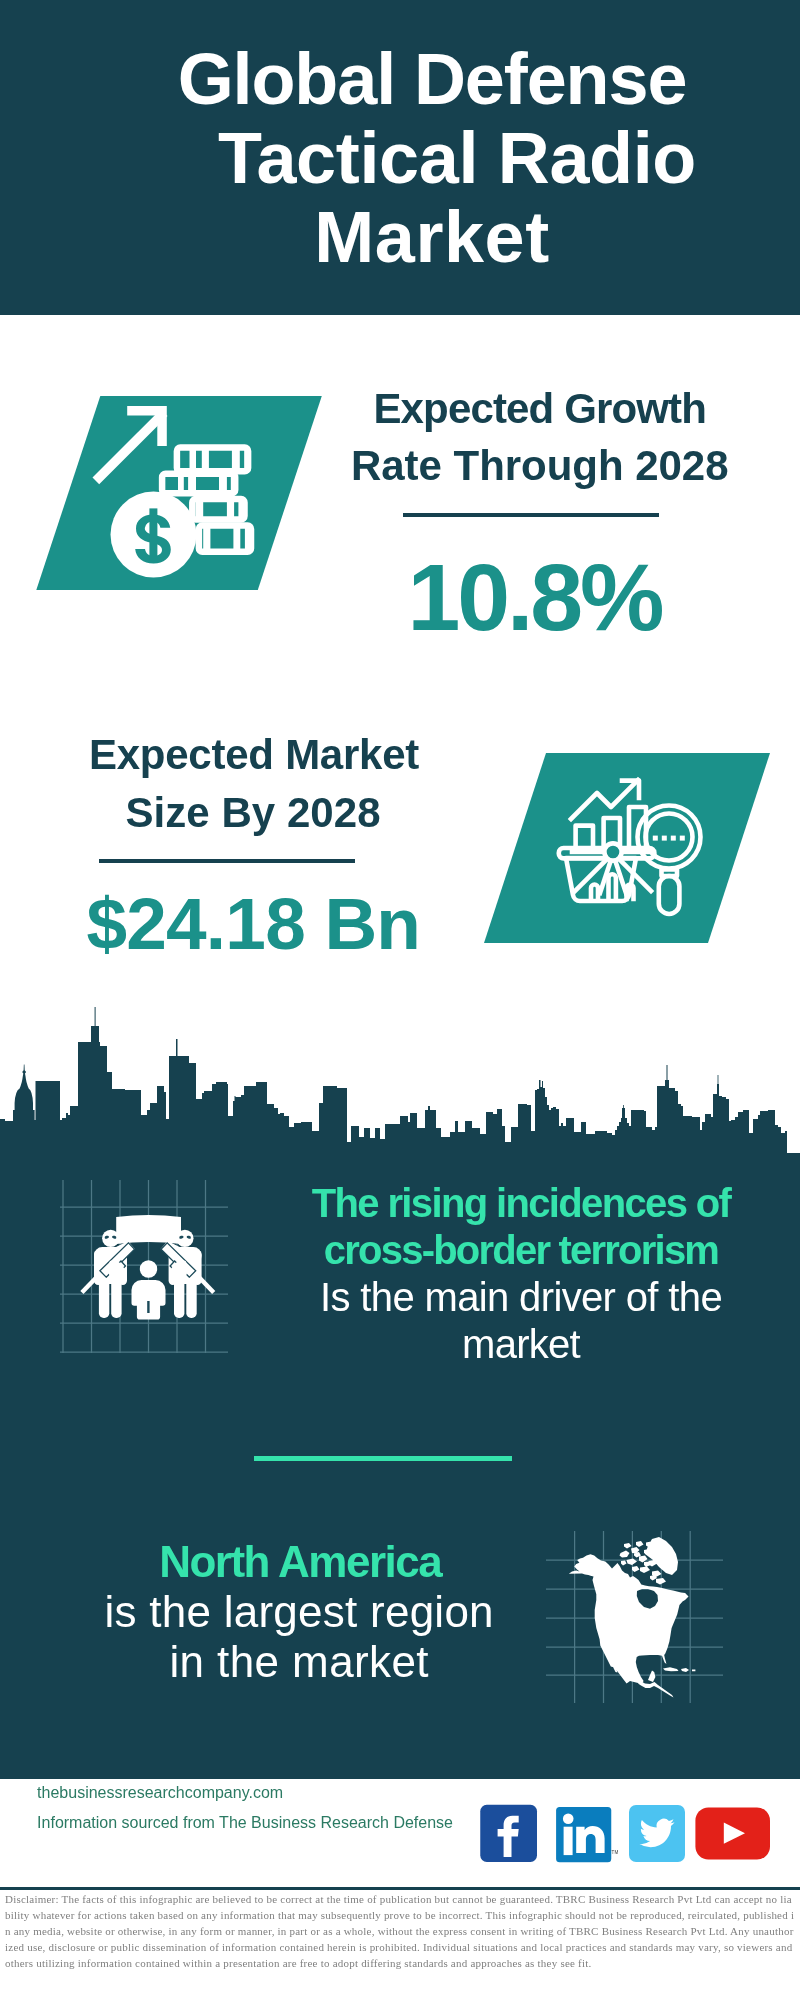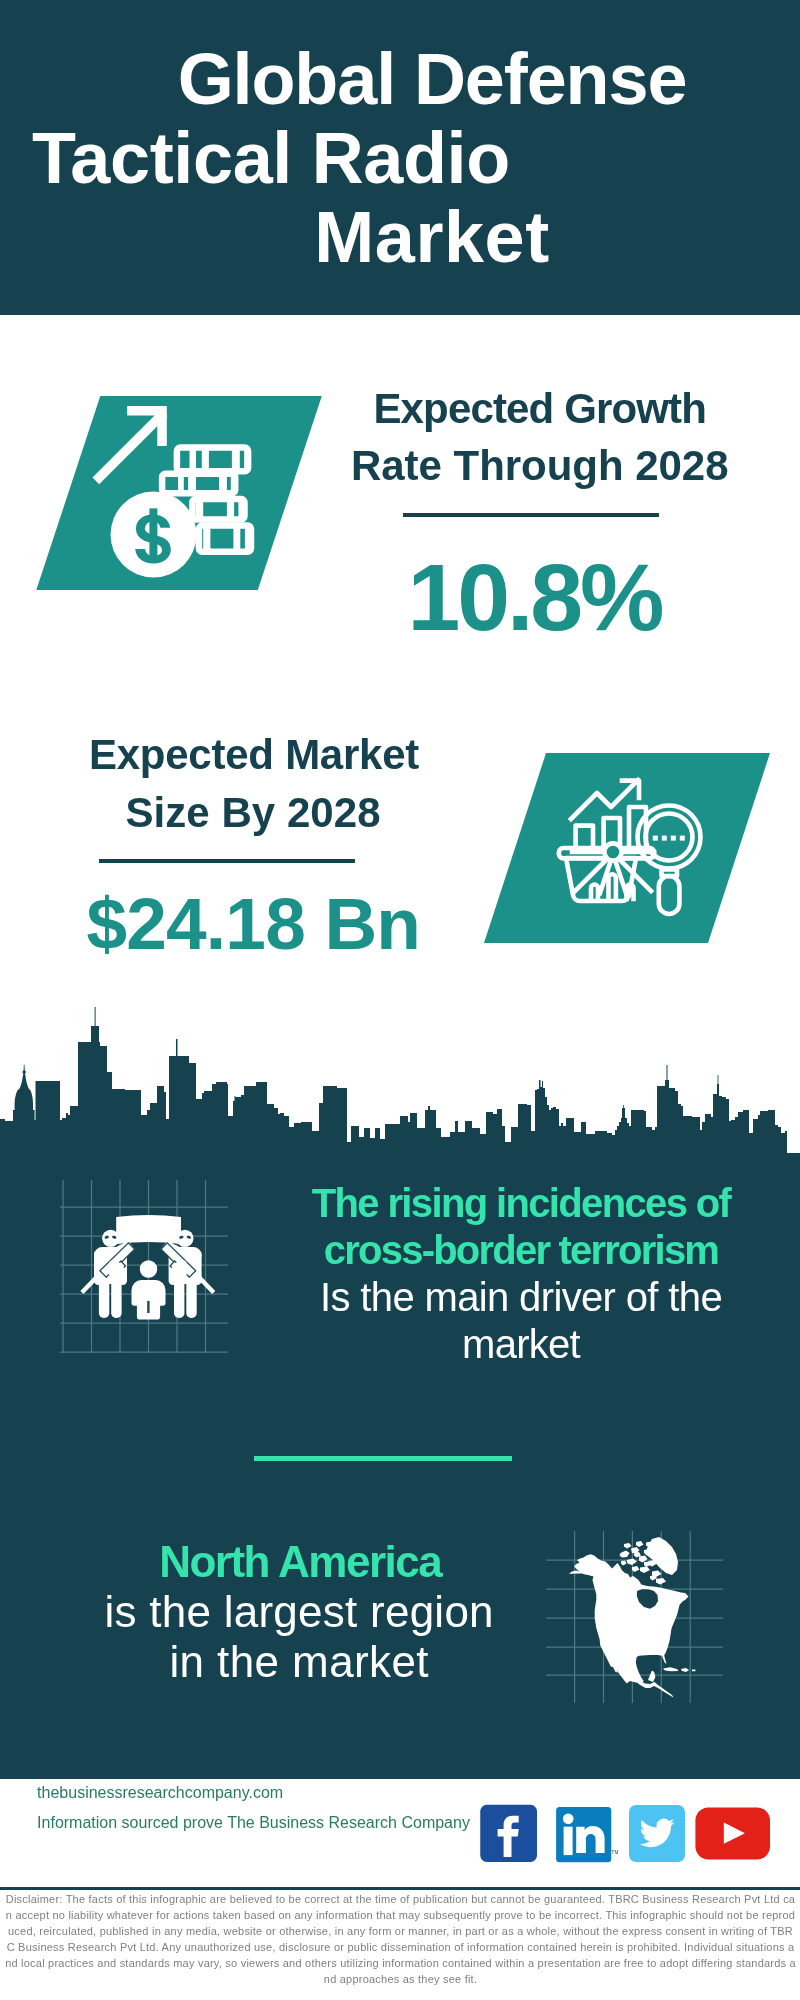--- a/index.html
+++ b/index.html
@@ -11,29 +11,29 @@
   .band-mid{left:0;top:1153px;width:800px;height:626px;background:#16414f;}
   .line{position:absolute;white-space:pre;}
   .ttl{color:#ffffff;font-weight:700;font-size:72px;line-height:78.4px;padding-left:32px;}
   .hd{color:#16414f;font-weight:700;font-size:42px;line-height:57px;}
   .big{color:#1b918a;font-weight:700;}
   .rule{position:absolute;height:4px;background:#16414f;}
   .grn{color:#35e3ac;font-weight:700;}
   .wht{color:#ffffff;font-weight:400;}
   .srcinfo{position:absolute;color:#2b7a63;font-size:16px;line-height:22.15px;white-space:pre;}
   .disc{position:absolute;color:#808080;font-size:11px;line-height:16px;letter-spacing:0.22px;
-        text-align:center;word-break:break-all;}
+        text-align:left;word-break:break-all;font-family:Liberation Serif, serif;}
   svg{display:block;}
 </style>
 </head>
 <body>
 
 <div class="abs band-top"></div>
 <div class="line ttl" style="left:0;width:800px;text-align:center;top:39.9px;letter-spacing:-1.1px">Global Defense</div>
-<div class="line ttl" style="left:0;width:664px;text-align:left;top:119.2px;letter-spacing:-0.35px">Tactical Radio</div>
+<div class="line ttl" style="left:0;width:664px;text-align:right;top:119.2px;letter-spacing:-0.35px">Tactical Radio</div>
 <div class="line ttl" style="left:0;width:800px;text-align:center;top:198.4px;letter-spacing:0.55px">Market</div>
 
 <svg class="abs" style="left:20px;top:385px" width="320" height="215" viewBox="20 385 320 215">
   <polygon points="100.3,396 321.8,396 257.8,590 36.3,590" fill="#1b918a"></polygon>
   <g fill="#ffffff">
 
     <polygon points="127.2,406 166.8,406 166.8,446 157.3,446 157.3,415.5 127.2,415.5"></polygon>
     <polygon points="160.8,409.2 167.5,415.9 99.2,484.2 92.5,477.5"></polygon>
   </g>
   <g fill="none" stroke="#ffffff" stroke-width="6.5">
@@ -194,21 +194,21 @@
     <line x1="546" y1="1647" x2="723" y2="1647"></line>
     <line x1="546" y1="1675" x2="723" y2="1675"></line>
   </g>
   <path id="namap" fill="#ffffff" fill-rule="nonzero" d="M 583.0 1557.8 L 586.5 1555.4 L 590.5 1554.2 L 594.2 1555.6 L 597.4 1558.3 L 601.0 1560.4 L 605.3 1561.6 L 608.6 1564.5 L 612.0 1568.4 L 615.0 1565.5 L 617.5 1563.0 L 620 1566.5 L 622.0 1570.5 L 625 1573 L 628 1574 L 630 1577.4 L 633 1576 L 636 1578 L 638.5 1580 L 641.3 1584.5 L 645 1585.5 L 649 1586.3 L 653 1586.6 L 657 1587.1 L 661 1587.8 L 665 1588.8 L 669 1589.8 L 673 1590.6 L 677 1591.5 L 681 1592.4 L 685.1 1593.1 L 688.5 1596.5 L 685 1600 L 682.5 1601.5 L 680.8 1603.5 L 677.6 1607 L 679.5 1605 L 677.2 1614.5 L 674.5 1621 L 671.6 1628 L 670.5 1635 L 669.4 1641.5 L 667.5 1648 L 665.3 1653.5 L 664.2 1655 L 664.9 1658.5 L 665.8 1661.5 L 666.4 1664 L 664.6 1662.5 L 663.2 1659 L 662 1655.8 L 658 1655 L 654 1655 L 650 1655 L 646 1655.2 L 642 1655.4 L 639 1655.8 L 636.7 1657 L 635.8 1662 L 636.8 1667 L 638.6 1672 L 641 1677 L 643.6 1681 L 641.5 1684 L 638 1683 L 634 1682 L 630 1681 L 628 1682.4 L 626.6 1683.6 L 623.5 1679.5 L 620.5 1675.5 L 617.5 1671.5 L 614.5 1667.5 L 610.8 1666.5 L 607.3 1659.5 L 603.8 1652.5 L 600.3 1645.5 L 599.6 1639.3 L 596.3 1628 L 594.7 1618 L 594.7 1610 L 596.3 1600 L 596.3 1594.2 L 594.0 1586 L 592.5 1580.0 L 593.5 1576.5 L 590.5 1575.8 L 588.4 1575.1 L 585 1574.4 L 582 1573.5 L 568.8 1573.8 L 572 1571.6 L 576.2 1570.6 L 579.5 1571.5 L 577.0 1569.5 L 574.2 1566.5 L 576.2 1564.0 L 579.4 1562.8 L 577.2 1560 L 580.0 1558.4 Z M 640.5 1681 L 645 1683.5 L 650 1684 L 654.5 1682 L 658 1685 L 661.5 1687.5 L 665 1690 L 668.5 1692.5 L 672 1695 L 673.5 1697.5 L 670 1695.5 L 666 1693 L 662 1690.5 L 658 1688 L 654 1686 L 650 1688 L 645.5 1688 L 641 1685.5 L 638 1683.5 Z M 648 1680 L 650 1675 L 652 1670.5 L 654.2 1672 L 655.4 1677 L 653 1682 Z M 645 1554 L 648 1546 L 652 1539 L 659 1537 L 666 1541 L 672 1547 L 676 1554 L 678 1562 L 677 1570 L 672 1575 L 666 1573 L 659 1567 L 653 1560 Z M 636.8 1596 L 639 1602 L 644 1607 L 650 1608.8 L 655 1606 L 658 1601 L 657.5 1595 L 654 1591 L 648 1589 L 642 1589 L 637 1591 Z M 602.5 1646 L 606 1651 L 609.5 1657 L 613 1663 L 616 1669 L 617.5 1672.5 L 615.5 1672 L 612 1665 L 608.6 1659 L 605.4 1653 L 602.8 1648.8 Z M 663 1668.5 L 670 1667.2 L 677 1669 L 678.5 1671 L 671 1671.2 L 665 1670.4 Z M 681 1669 L 686 1668 L 689 1670 L 686 1672 L 682 1671 Z M 692 1669.6 L 695.4 1669.6 L 695.4 1671.2 L 692 1671.2 Z M 620.5 1553 L 626 1550.5 L 629.5 1553 L 627 1557 L 622 1557.5 L 619.5 1555.5 Z M 631 1548.5 L 636.5 1547 L 639.5 1550 L 636 1553.5 L 632 1553 Z M 626.5 1560 L 633 1558.5 L 637 1561.5 L 632 1565 L 627.5 1563.5 Z M 639 1556.5 L 645 1555.5 L 647.5 1559 L 642.5 1562.5 L 639 1560.5 Z M 640 1567.5 L 647 1566.5 L 650 1570 L 644 1573 L 640 1571 Z M 648.5 1561 L 654 1560 L 657 1563.5 L 652 1566.5 L 648.5 1564.5 Z M 652 1571.5 L 658 1570.5 L 661.5 1574 L 656 1577 L 652 1575 Z M 632 1567 L 637 1566 L 639.5 1569.5 L 634.5 1572 L 632 1570 Z M 644 1550 L 649 1549 L 651.5 1552.5 L 647 1555 L 644 1553 Z M 656 1579 L 663 1578 L 666 1581.5 L 660 1584.5 L 656 1582.5 Z M 624 1544 L 629 1543 L 631.5 1546 L 627 1548.5 L 624 1546.5 Z M 636 1542 L 641 1541 L 643.5 1544.5 L 639 1547 L 636 1545 Z M 646 1542.5 L 651 1541.5 L 653.5 1545 L 649 1547.5 L 646 1545.5 Z M 644 1562 L 649 1561.5 L 650.5 1565 L 646 1567 L 644 1565 Z M 634 1553 L 639 1552 L 641 1555.5 L 636.5 1557.5 L 634 1555.5 Z M 621 1561 L 625 1560.5 L 626.5 1563.5 L 623 1565.5 L 621 1563.5 Z M 650 1576 L 655 1575 L 657 1578 L 652.5 1580.5 L 650 1578.5 Z"></path>
 </svg>
 
 <div class="line grn" style="left:-99.8px;width:800px;text-align:center;top:1537.4px;font-size:44px;line-height:50px;letter-spacing:-1.5px">North America</div>
 <div class="line wht" style="left:-100.8px;width:800px;text-align:center;top:1586.5px;font-size:44px;line-height:50px;letter-spacing:0.25px">is the largest region</div>
 <div class="line wht" style="left:-100.8px;width:800px;text-align:center;top:1636.9px;font-size:44px;line-height:50px;letter-spacing:0.4px">in the market</div>
 
-<div class="srcinfo" style="left:37.1px;top:1812.1px">Information sourced prove The Business Research Company</div>
+<div class="srcinfo" style="left:37.1px;top:1812.1px">Information sourced from The Business Research Defense</div>
 <div class="srcinfo" style="left:37.1px;top:1782px">thebusinessresearchcompany.com</div>
 
 <svg class="abs" style="left:478px;top:1802px" width="300" height="66" viewBox="478 1802 300 66">
   <g>
     <rect x="480.25" y="1804.8" width="56.75" height="57.2" rx="6.5" fill="#1b4e9c"></rect>
     <path d="M518.7 1815.7 h-6.3 c-5.4 0 -8.8 3.6 -8.8 9.1 v4.2 h-6.0 v7.4 h6.0 v20.5 h7.9 v-20.5 h6.4 l0.8 -7.4 h-7.2 v-3.2 c0 -2.0 0.6 -3.3 3.4 -3.3 h3.8 z" fill="#ffffff"></path>
   </g>
   <g>
     <rect x="556.1" y="1807" width="55.15" height="55.3" rx="3.5" fill="#0a7dbe"></rect>
     <circle cx="568.2" cy="1818.8" r="5.3" fill="#ffffff"></circle>

